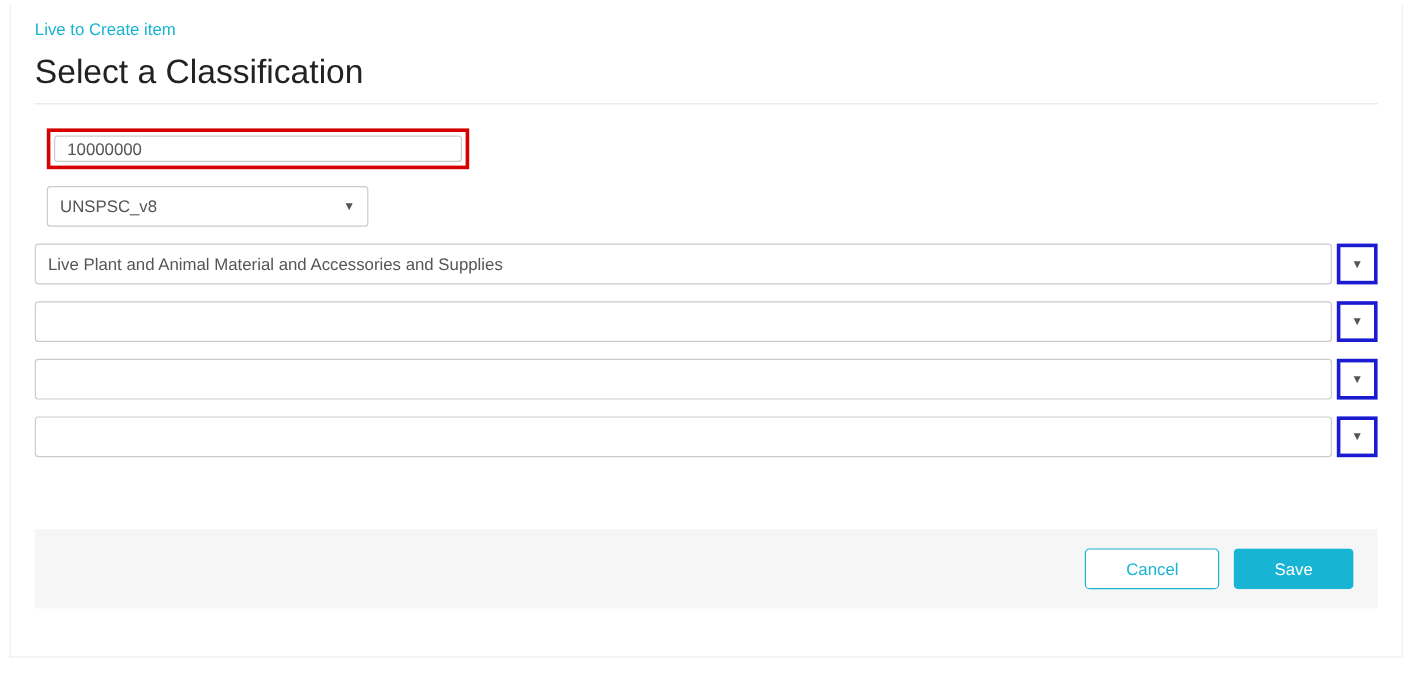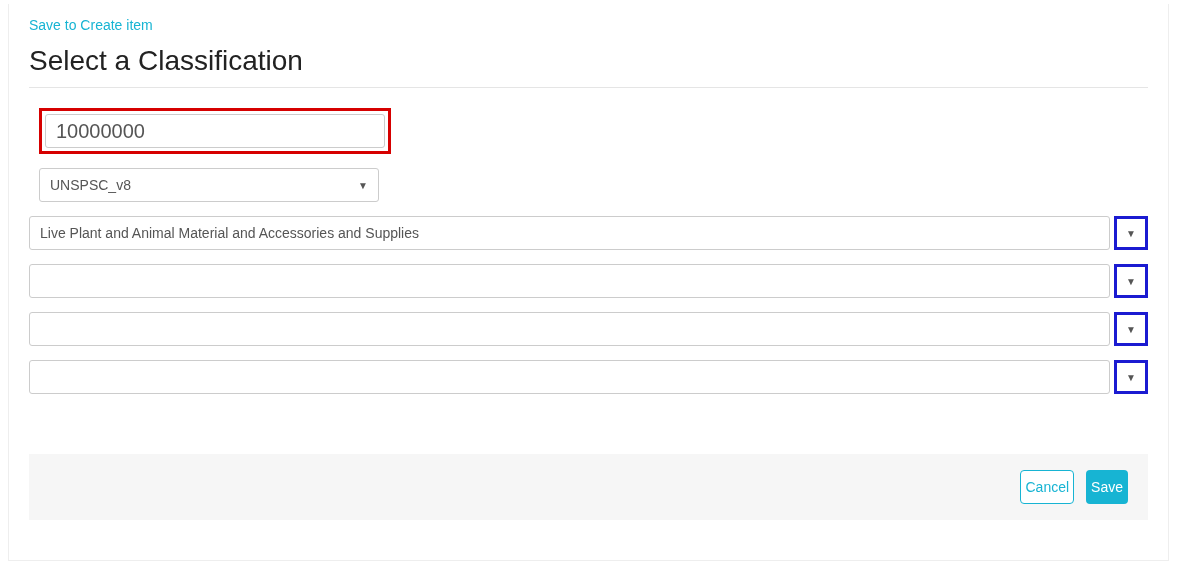--- a/index.html
+++ b/index.html
@@ -3,39 +3,39 @@
 <meta charset="utf-8">
 <style>
 * { box-sizing: border-box; margin: 0; padding: 0; }
 body { font-family: -apple-system, "Segoe UI", Arial, sans-serif; background: #fff; padding: 4px 8px; width: 1177px; }
 .panel { background: #fff; border: 1px solid #eee; border-top: none; padding: 12px 20px 40px 20px; }
 .back-link { color: #17b4d3; font-size: 14px; text-decoration: none; display: inline-block; margin-bottom: 12px; cursor: pointer; }
 .page-title { font-size: 28px; font-weight: 400; color: #222; padding-bottom: 10px; border-bottom: 1px solid #e5e5e5; margin-bottom: 20px; }
 .form-row { display: flex; align-items: center; margin-bottom: 14px; padding-left: 10px; }
 .form-label { width: 185px; color: #777; font-size: 14px; }
 .highlight-red { border: 3px solid #d60000; padding: 3px; display: inline-block; }
-.text-input { width: 340px; height: 34px; border: 1px solid #ccc; border-radius: 3px; padding: 0 10px; font-size: 20px; color: #555; }
-.select-small { width: 340px; height: 34px; border: 1px solid #ccc; border-radius: 3px; padding: 0 10px; font-size: 14px; color: #555; background: #fff; display: flex; align-items: center; justify-content: space-between; cursor: pointer; }
+.text-input { width: 340px; height: 22px; border: 1px solid #ccc; border-radius: 3px; padding: 0 10px; font-size: 14px; color: #555; }
+.select-small { width: 268px; height: 34px; border: 1px solid #ccc; border-radius: 3px; padding: 0 10px; font-size: 14px; color: #555; background: #fff; display: flex; align-items: center; justify-content: space-between; cursor: pointer; }
 .cascading { margin-top: 6px; }
 .select-full-container { display: flex; align-items: stretch; margin-bottom: 14px; }
 .select-full { flex: 1; height: 34px; border: 1px solid #ccc; border-radius: 3px; padding: 0 10px; font-size: 14px; color: #555; background: #fff; display: flex; align-items: center; cursor: pointer; }
 .select-full .sel-text { flex: 1; }
 .blue-box { border: 3px solid #1b1bd1; margin-left: 4px; display: flex; align-items: center; justify-content: center; width: 34px; height: 34px; }
 .caret { font-size: 10px; color: #555; }
 .footer-bar { background: #f6f6f6; padding: 16px 20px; display: flex; justify-content: flex-end; gap: 12px; margin-top: 60px; }
-.btn { border-radius: 4px; padding: 8px 4px; font-size: 14px; cursor: pointer; border: 1px solid transparent; }
+.btn { border-radius: 4px; padding: 8px 33px; font-size: 14px; cursor: pointer; border: 1px solid transparent; }
 .btn-cancel { background: #fff; border: 1px solid #17b4d3; color: #17b4d3; }
 .btn-save { background: #17b4d3; color: #fff; text-align: center; }
 </style>
 </head>
 <body>
 
 <div class="panel">
 
-  <a class="back-link">Save to Create item</a>
+  <a class="back-link">Live to Create item</a>
 
   <h1 class="page-title">Select a Classification</h1>
 
   <div class="form-row">
     <div class="highlight-red">
       <input class="text-input" type="text" value="10000000" style="">
     </div>
   </div>
 
   <div class="form-row">

